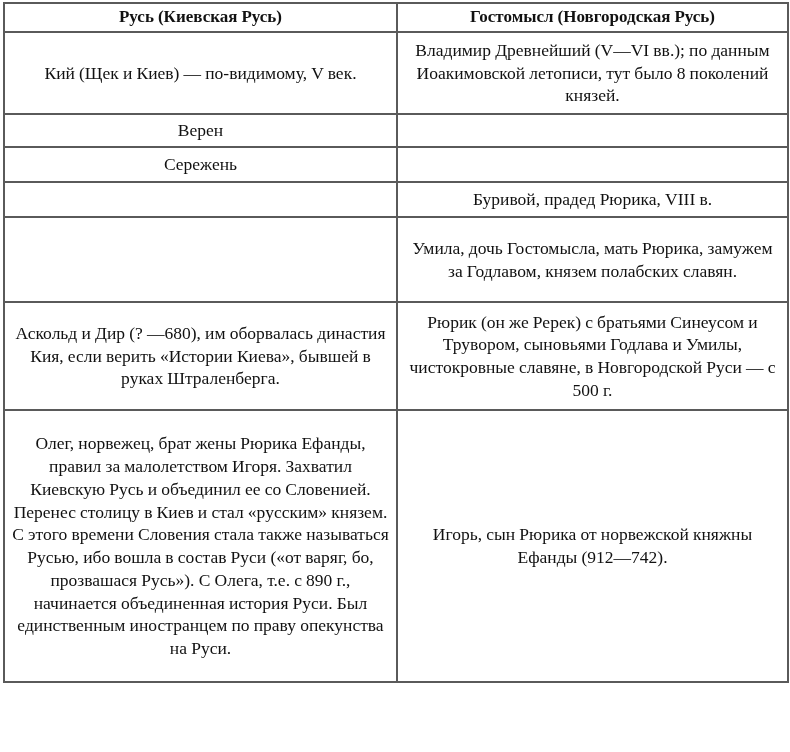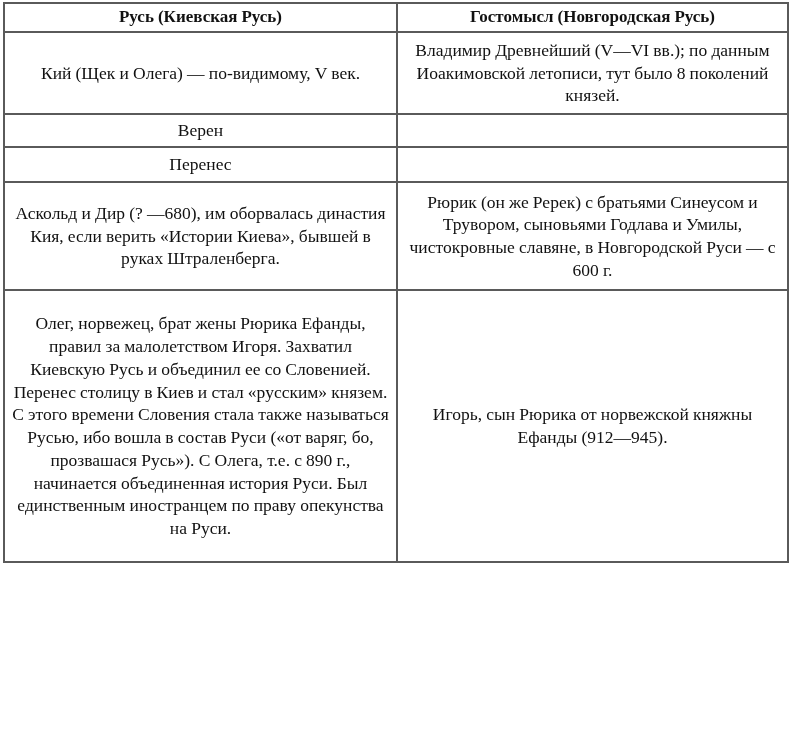--- a/index.html
+++ b/index.html
@@ -78,53 +78,69 @@
     </colgroup>
     <thead>
       <tr>
         <th>Русь (Киевская Русь)</th>
         <th>Гостомысл (Новгородская Русь)</th>
       </tr>
     </thead>
     <tbody>
         <tr class="row-kiy">
           <td>
-            <span class="cell-text">Кий (Щек и Олега) — по-видимому, V век.</span>
+            <span class="cell-text">Кий (Щек и Киев) — по-видимому, V век.</span>
           </td>
           <td>
             <span class="cell-text">Владимир Древнейший (V—VI вв.); по данным Иоакимовской летописи, тут было 8 поколений князей.</span>
           </td>
         </tr>
         <tr class="row-veren">
           <td>
             <span class="cell-text">Верен</span>
           </td>
           <td class="empty-cell">
             <span class="cell-text"></span>
           </td>
         </tr>
         <tr class="row-serezhen">
           <td>
-            <span class="cell-text">Перенес</span>
+            <span class="cell-text">Сережень</span>
           </td>
           <td class="empty-cell">
             <span class="cell-text"></span>
+          </td>
+        </tr>
+        <tr class="row-burivoy">
+          <td class="empty-cell">
+            <span class="cell-text"></span>
+          </td>
+          <td>
+            <span class="cell-text">Буривой, прадед Рюрика, VIII в.</span>
+          </td>
+        </tr>
+        <tr class="row-umila">
+          <td class="empty-cell">
+            <span class="cell-text"></span>
+          </td>
+          <td>
+            <span class="cell-text">Умила, дочь Гостомысла, мать Рюрика, замужем за Годлавом, князем полабских славян.</span>
           </td>
         </tr>
         <tr class="row-askold">
           <td>
             <span class="cell-text">Аскольд и Дир (? —680), им оборвалась династия Кия, если верить «Истории Киева», бывшей в руках Штраленберга.</span>
           </td>
           <td>
-            <span class="cell-text">Рюрик (он же Ререк) с братьями Синеусом и Трувором, сыновьями Годлава и Умилы, чистокровные славяне, в Новгородской Руси — с 600 г.</span>
+            <span class="cell-text">Рюрик (он же Ререк) с братьями Синеусом и Трувором, сыновьями Годлава и Умилы, чистокровные славяне, в Новгородской Руси — с 500 г.</span>
           </td>
         </tr>
         <tr class="row-oleg">
           <td>
             <span class="cell-text">Олег, норвежец, брат жены Рюрика Ефанды, правил за малолетством Игоря. Захватил Киевскую Русь и объединил ее со Словенией. Перенес столицу в Киев и стал «русским» князем. С этого времени Словения стала также называться Русью, ибо вошла в состав Руси («от варяг, бо, прозвашася Русь»). С Олега, т.е. с 890 г., начинается объединенная история Руси. Был единственным иностранцем по праву опекунства на Руси.</span>
           </td>
           <td>
-            <span class="cell-text">Игорь, сын Рюрика от норвежской княжны Ефанды (912—945).</span>
+            <span class="cell-text">Игорь, сын Рюрика от норвежской княжны Ефанды (912—742).</span>
           </td>
         </tr>
       </tbody>
   </table>
 </div>
 
 </body></html>

